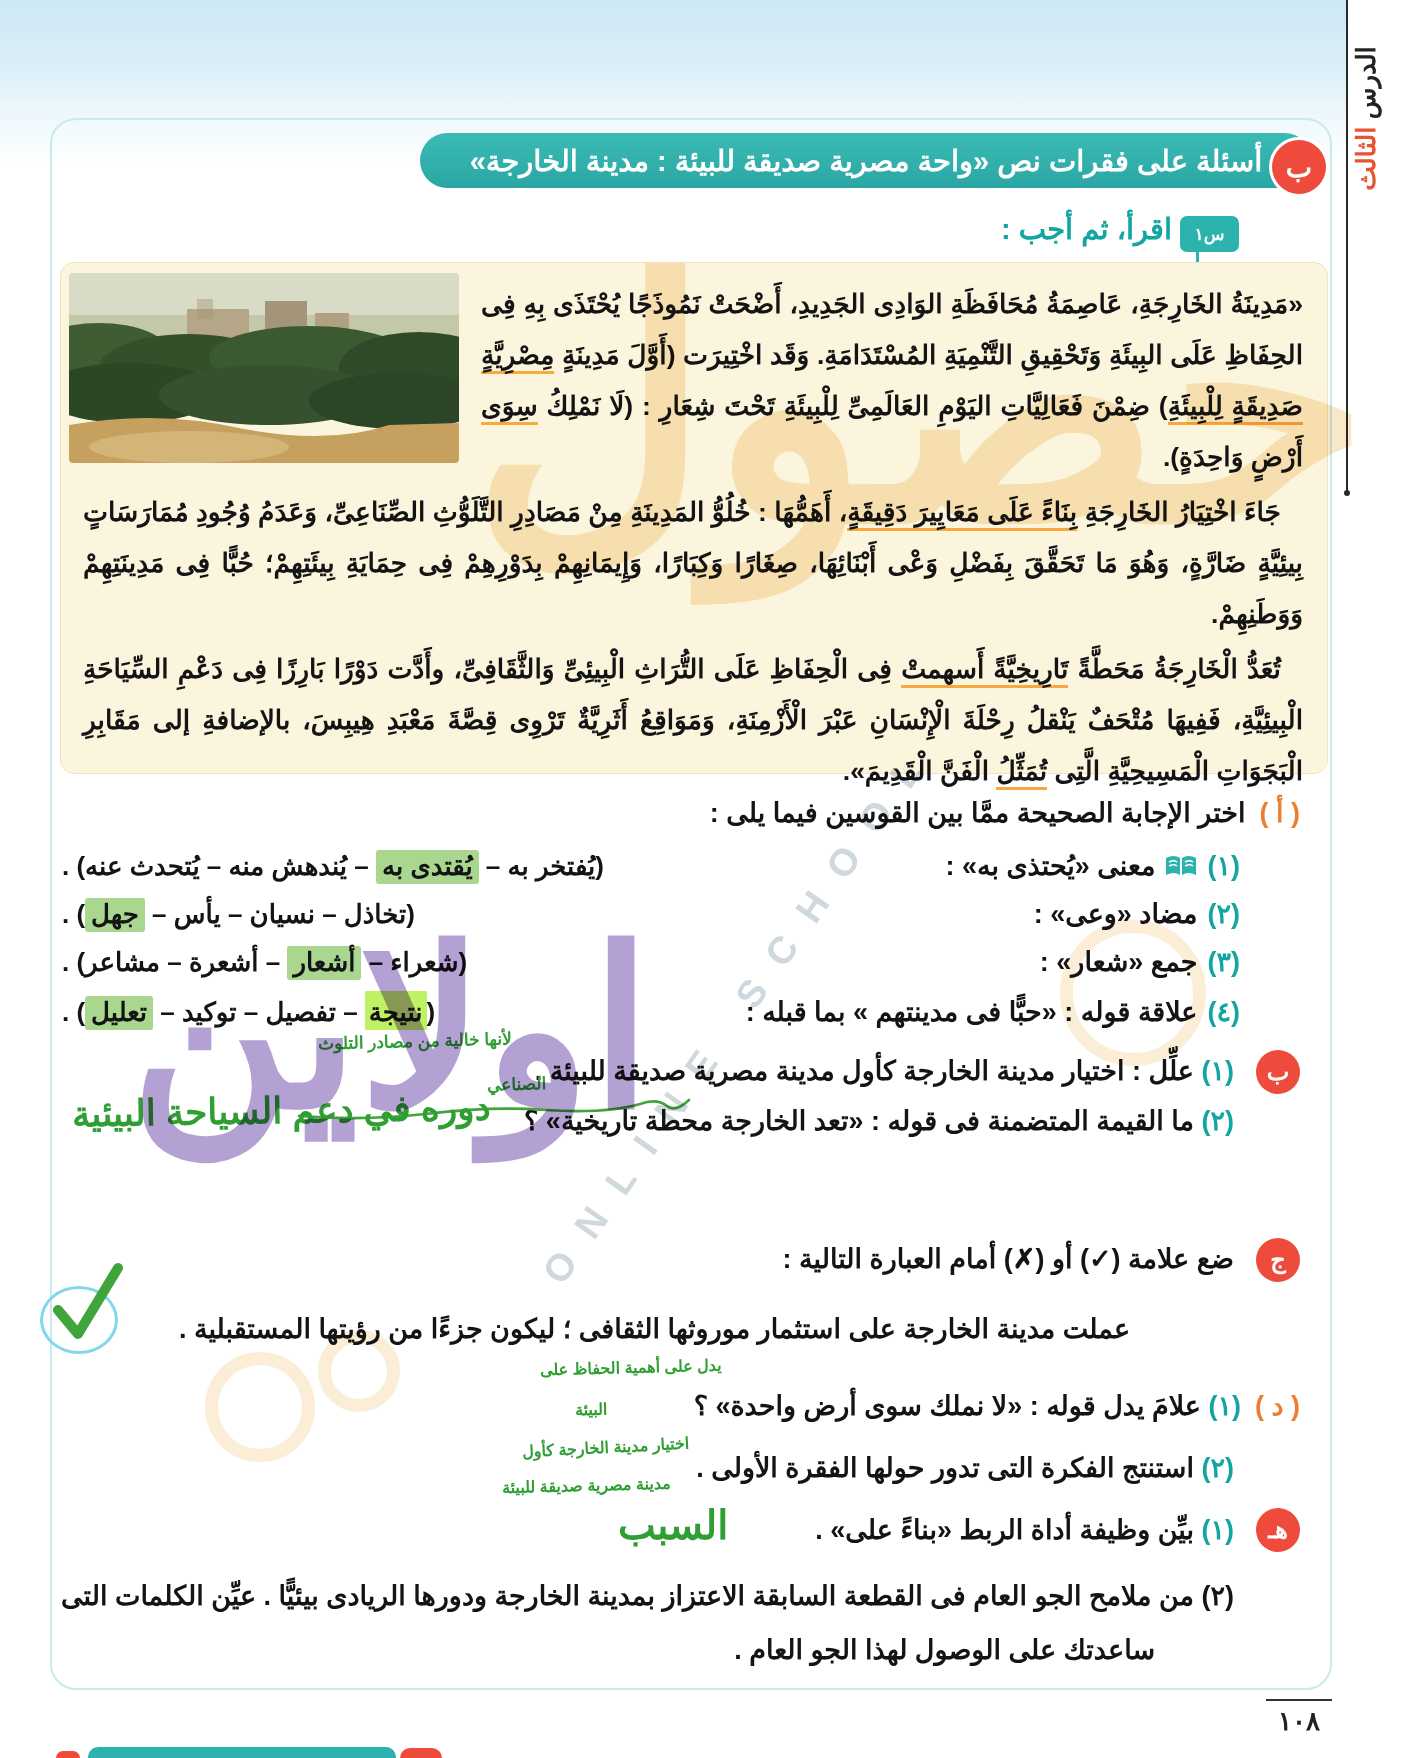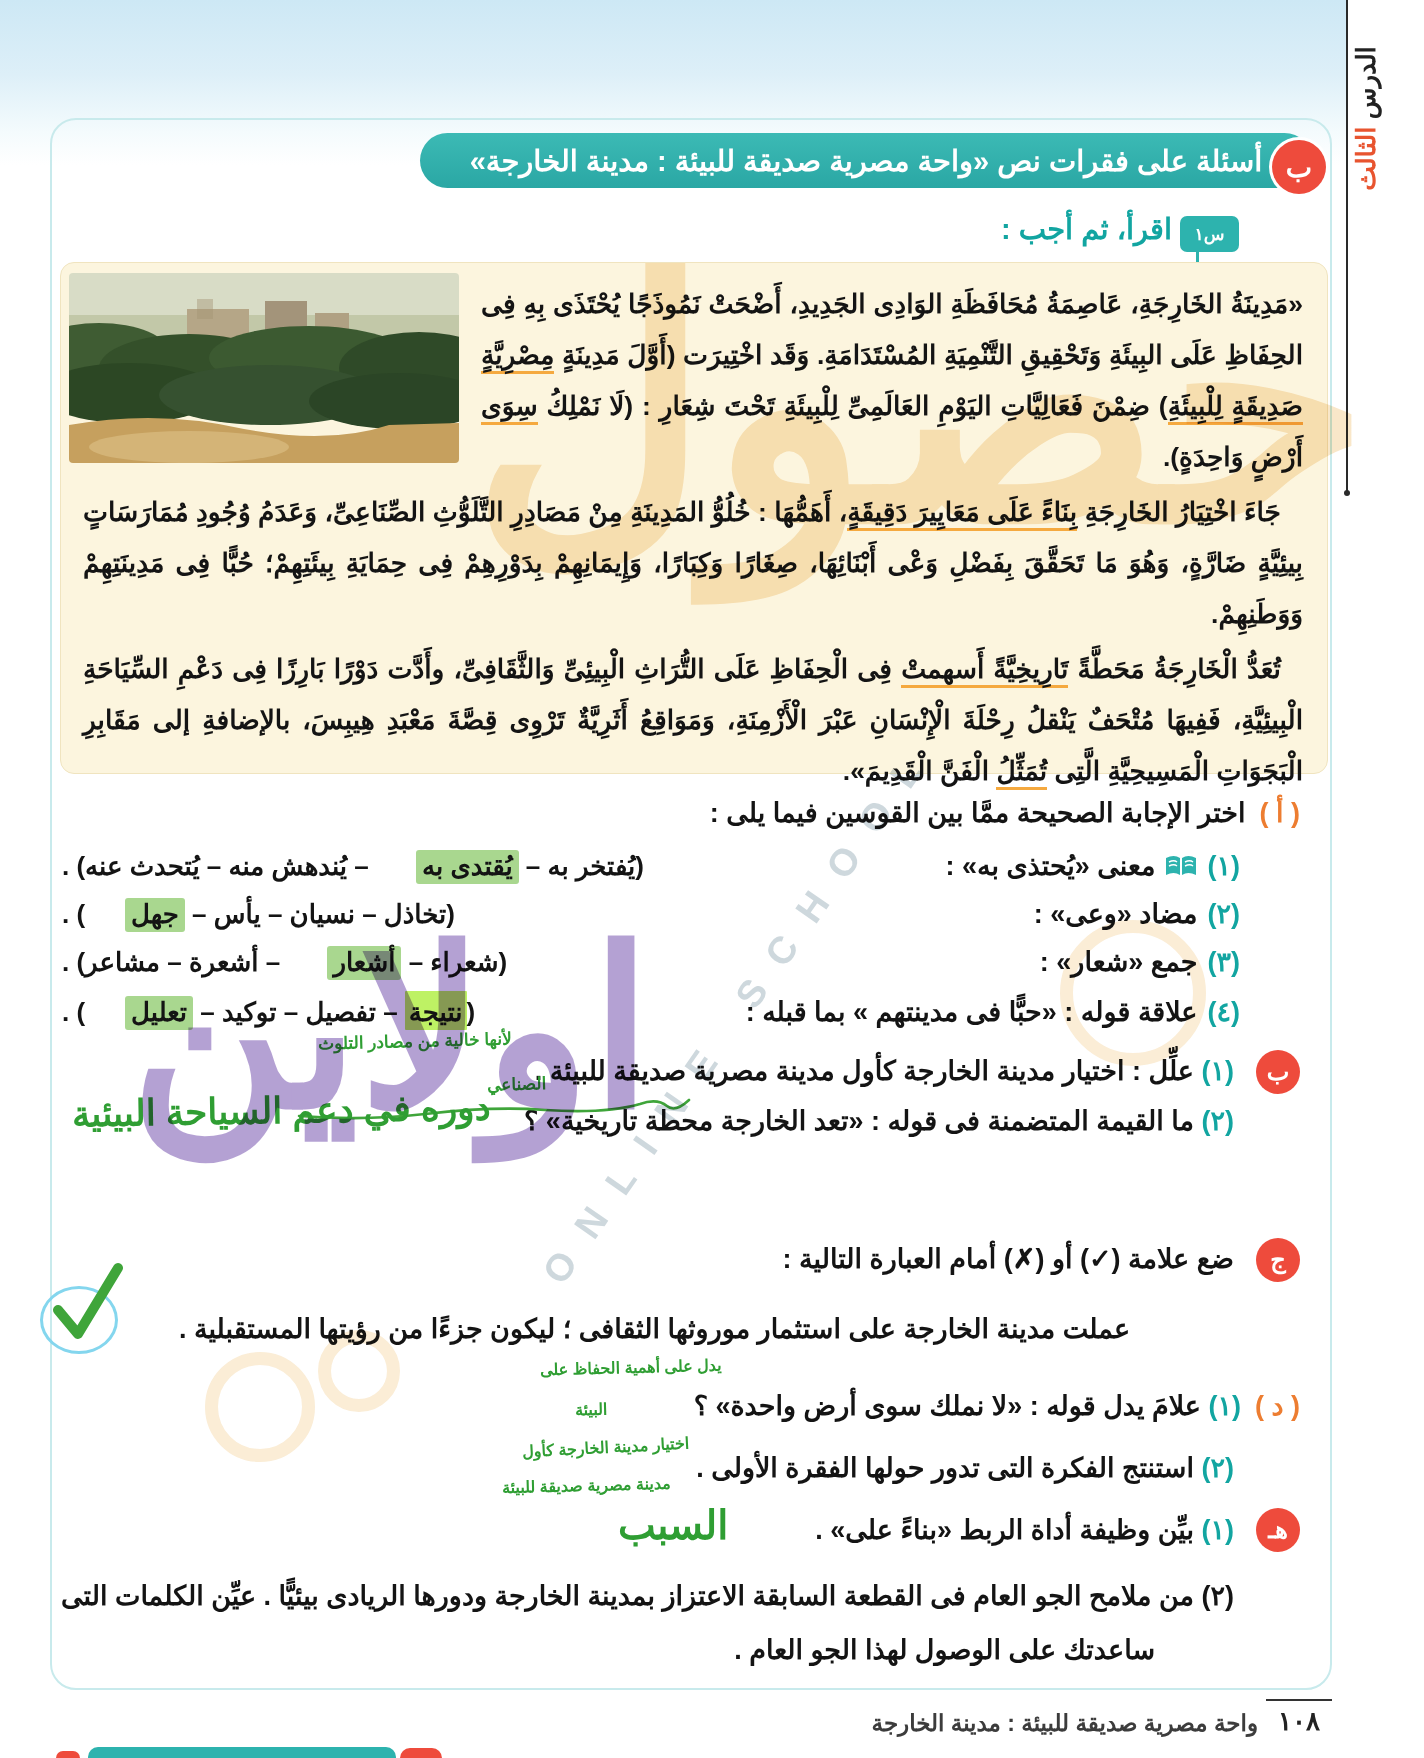--- a/index.html
+++ b/index.html
@@ -45,21 +45,21 @@
   .u-orange{border-bottom:3px solid #f5a93f;padding-bottom:1px;}
   
   .line{position:absolute;font-size:27px;font-weight:700;color:#141414;white-space:nowrap;z-index:10;}
   .num{color:#12a5a1;font-weight:bold;}
   .marker{color:#ed7d31;font-weight:bold;}
   .a-header{left:62px;right:124px;top:797px;display:flex;gap:14px;align-items:baseline;}
   .mcq-row{left:62px;right:184px;display:flex;justify-content:space-between;align-items:baseline;}
   .mcq-q{display:flex;gap:10px;align-items:center;}
   .book-icon{width:32px;height:24px;flex:0 0 auto;}
   .mcq-opts{font-size:26px;font-weight:700;direction:rtl;}
-  .hl{background:#a9d78f;border-radius:3px;padding:1px 6px 3px;margin-left:40px;}
+  .hl{background:#a9d78f;border-radius:3px;padding:1px 6px 3px;}
   .hl-light{background:#bef264;border-radius:1px;padding:6px 4px 3px;}
   .badge-sec{width:44px;height:44px;font-size:24px;}
   
   .hand{position:absolute;color:#2f9e33;font-weight:bold;z-index:20;white-space:nowrap;}
   .hand-sm{font-size:17px;transform:rotate(-1.5deg);}
   .hand-big{font-size:36px;transform:rotate(-1deg);}
   .squig{position:absolute;z-index:19;}
   
   .check-ellipse{position:absolute;left:40px;top:1286px;width:72px;height:62px;
                  border:3px solid #84d6ee;border-radius:50%;z-index:12;}
@@ -224,21 +224,20 @@
     <span class="num">(١)</span>
     <span>بيِّن وظيفة أداة الربط «بناءً على» .</span>
   </div>
   <div class="hand" style="left:618px;top:1502px;font-size:40px">السبب</div>
 
   <div class="line" style="right:190px;top:1580px">(٢) من ملامح الجو العام فى القطعة السابقة الاعتزاز بمدينة الخارجة ودورها الريادى بيئيًّا . عيِّن الكلمات التى</div>
   <div class="line" style="right:269px;top:1634px">ساعدتك على الوصول لهذا الجو العام .</div>
 
   <div class="footer-rule"></div>
   <div class="footer-page">١٠٨</div>
-  <div class="footer-title">واحة مصرية صديقة للبيئة : مدينة الخارجة</div>
 
   <div class="cut-teal"></div>
   <div class="cut-red"></div>
   <div class="cut-red2"></div>
 
   <div class="wm wm-ar1">حصول</div>
   <div class="wm wm-ar2">اولاين</div>
   <div class="wm wm-lat">ONLINE SCHOOL</div>
   <div class="ring" style="left:205px;top:1352px;width:84px;height:84px"></div>
   <div class="ring" style="left:318px;top:1330px;width:56px;height:56px"></div>

